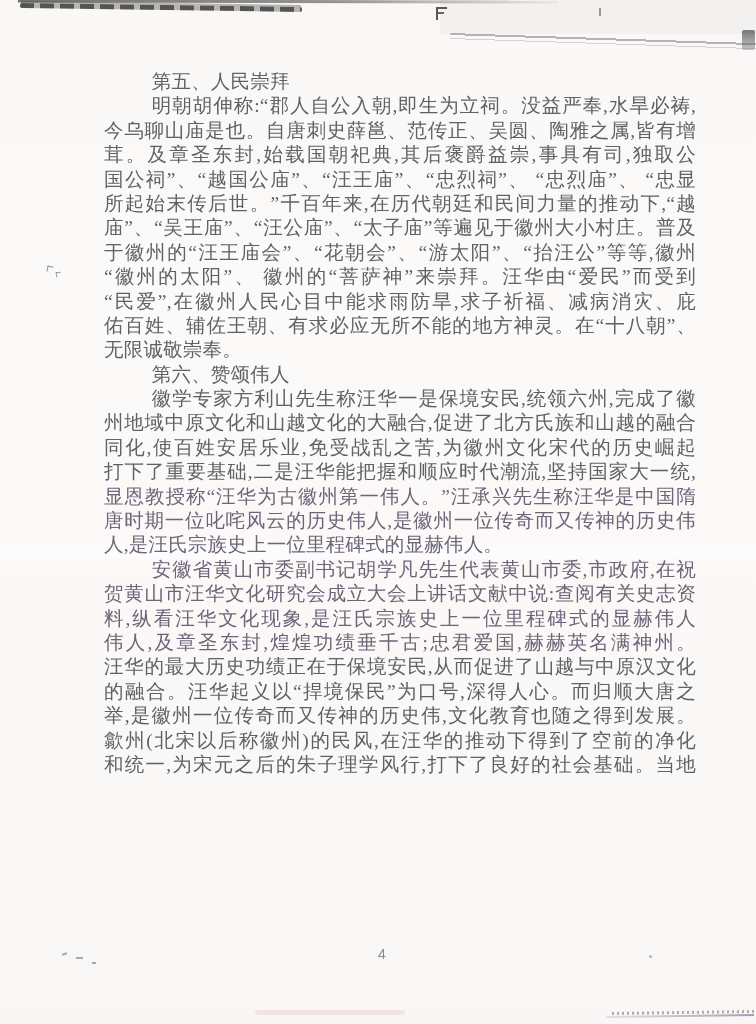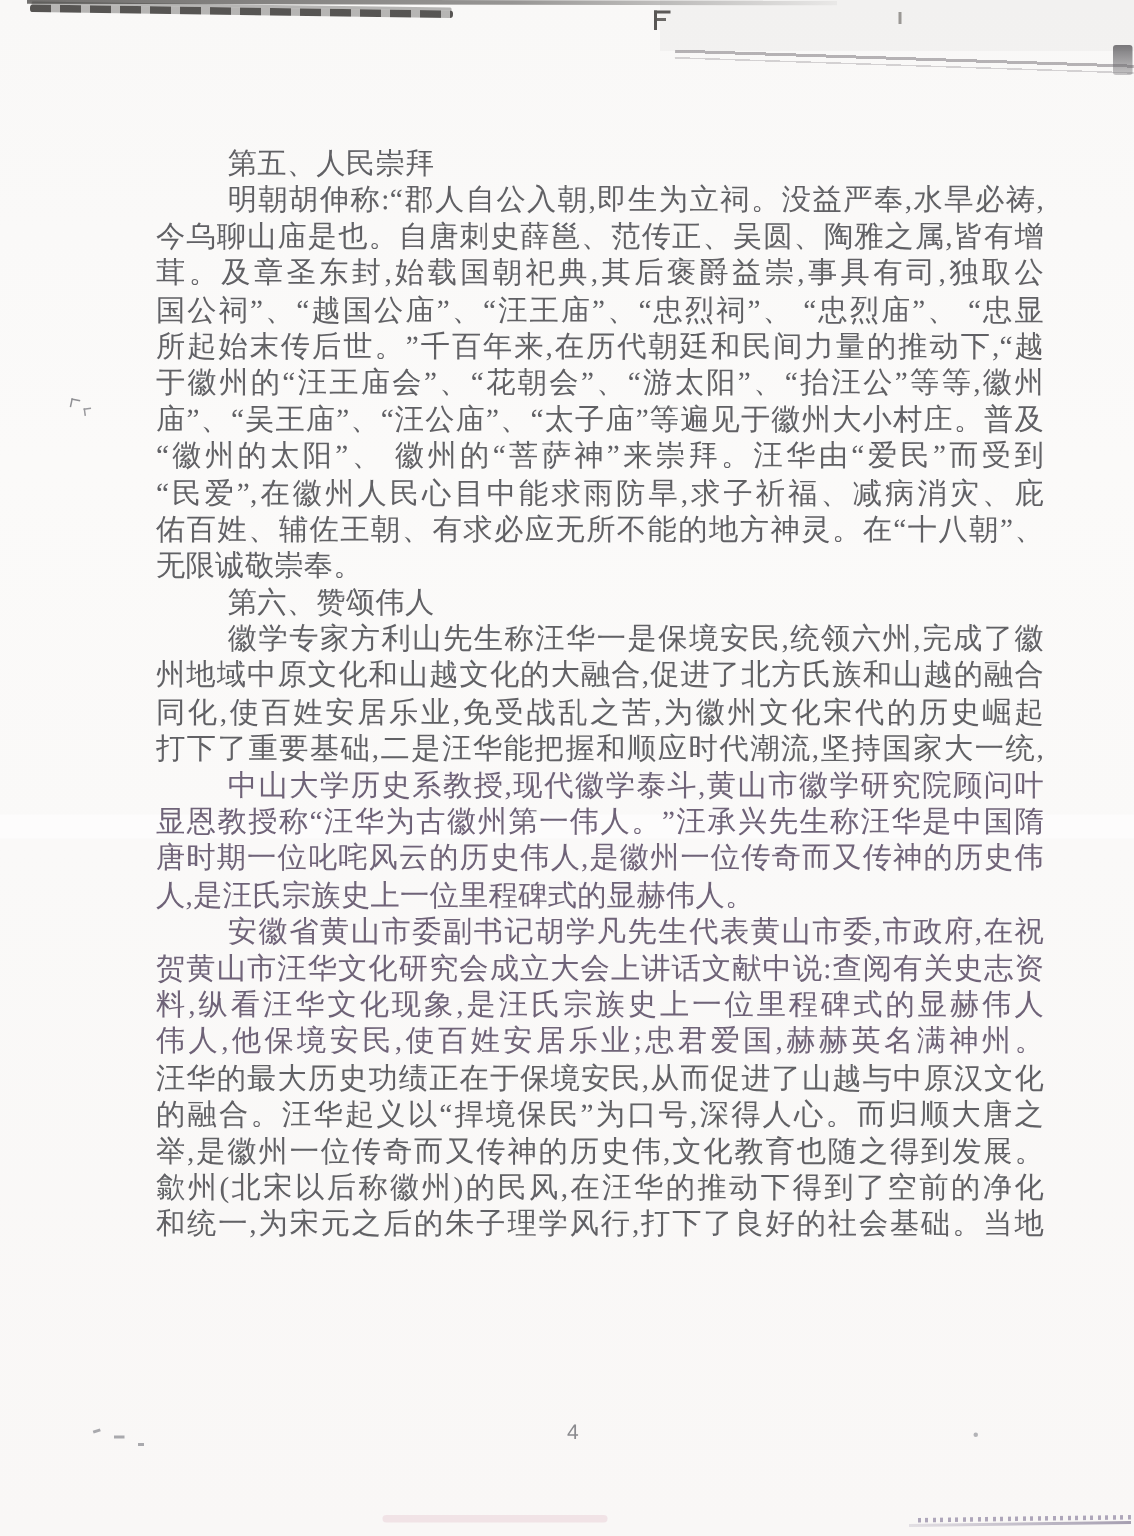--- a/index.html
+++ b/index.html
@@ -15,21 +15,21 @@
   .wash-topright {
     position: absolute; left: 440px; top: 0; width: 316px; height: 34px;
     background: rgba(120,115,112,0.05);
   }
   .light-band {
     position: absolute; left: 0; top: 543px; width: 756px; height: 16px;
     background: rgba(255,255,255,0.55);
   }
   
   .textcol {
-    position: absolute; left: 104px; top: 98px; width: 592px;
+    position: absolute; left: 104px; top: 70px; width: 592px;
     color: #616165;
     font-size: 19.5px;
     line-height: 24.4px;
     letter-spacing: 0.2px;
   }
   .ln {
     height: 24.4px;
     text-align: justify;
     text-align-last: justify;
     text-justify: inter-character;
@@ -126,39 +126,38 @@
   <div class="art margin-speck-a"></div>
   <div class="art margin-speck-b"></div>
 
   <main class="textcol">
     <div class="ln ind short">第五、人民崇拜</div>
     <div class="ln ind">明朝胡伸称:“郡人自公入朝,即生为立祠。没益严奉,水旱必祷,</div>
     <div class="ln">今乌聊山庙是也。自唐刺史薛邕、范传正、吴圆、陶雅之属,皆有增</div>
     <div class="ln">茸。及章圣东封,始载国朝祀典,其后褒爵益崇,事具有司,独取公</div>
     <div class="ln">国公祠”、“越国公庙”、“汪王庙”、“忠烈祠”、 “忠烈庙”、 “忠显</div>
     <div class="ln">所起始末传后世。”千百年来,在历代朝廷和民间力量的推动下,“越</div>
+    <div class="ln">庙”、“吴王庙”、“汪公庙”、“太子庙”等遍见于徽州大小村庄。普及</div>
     <div class="ln">于徽州的“汪王庙会”、“花朝会”、“游太阳”、“抬汪公”等等,徽州</div>
-    <div class="ln">庙”、“吴王庙”、“汪公庙”、“太子庙”等遍见于徽州大小村庄。普及</div>
     <div class="ln">“徽州的太阳”、 徽州的“菩萨神”来崇拜。汪华由“爱民”而受到</div>
     <div class="ln">“民爱”,在徽州人民心目中能求雨防旱,求子祈福、减病消灾、庇</div>
     <div class="ln">佑百姓、辅佐王朝、有求必应无所不能的地方神灵。在“十八朝”、</div>
     <div class="ln short">无限诚敬崇奉。</div>
     <div class="ln ind short">第六、赞颂伟人</div>
     <div class="ln ind">徽学专家方利山先生称汪华一是保境安民,统领六州,完成了徽</div>
     <div class="ln">州地域中原文化和山越文化的大融合,促进了北方氏族和山越的融合</div>
     <div class="ln">同化,使百姓安居乐业,免受战乱之苦,为徽州文化宋代的历史崛起</div>
     <div class="ln">打下了重要基础,二是汪华能把握和顺应时代潮流,坚持国家大一统,</div>
-    <div class="ln ind tint">中山大学历史系教授,现代徽学泰斗,黄山市徽学研究院顾问叶</div>
     <div class="ln tint">显恩教授称“汪华为古徽州第一伟人。”汪承兴先生称汪华是中国隋</div>
     <div class="ln tint">唐时期一位叱咤风云的历史伟人,是徽州一位传奇而又传神的历史伟</div>
     <div class="ln tint short">人,是汪氏宗族史上一位里程碑式的显赫伟人。</div>
     <div class="ln ind tint">安徽省黄山市委副书记胡学凡先生代表黄山市委,市政府,在祝</div>
     <div class="ln tint">贺黄山市汪华文化研究会成立大会上讲话文献中说:查阅有关史志资</div>
     <div class="ln tint">料,纵看汪华文化现象,是汪氏宗族史上一位里程碑式的显赫伟人</div>
-    <div class="ln tint">伟人,他保境安民,使百姓安居乐业;忠君爱国,赫赫英名满神州。</div>
+    <div class="ln tint">伟人,及章圣东封,煌煌功绩垂千古;忠君爱国,赫赫英名满神州。</div>
     <div class="ln">汪华的最大历史功绩正在于保境安民,从而促进了山越与中原汉文化</div>
     <div class="ln">的融合。汪华起义以“捍境保民”为口号,深得人心。而归顺大唐之</div>
     <div class="ln">举,是徽州一位传奇而又传神的历史伟,文化教育也随之得到发展。</div>
     <div class="ln">歙州(北宋以后称徽州)的民风,在汪华的推动下得到了空前的净化</div>
     <div class="ln">和统一,为宋元之后的朱子理学风行,打下了良好的社会基础。当地</div>
   </main>
 
   <div class="page-num">4</div>
 
   <div class="art bottom-left-marks">

